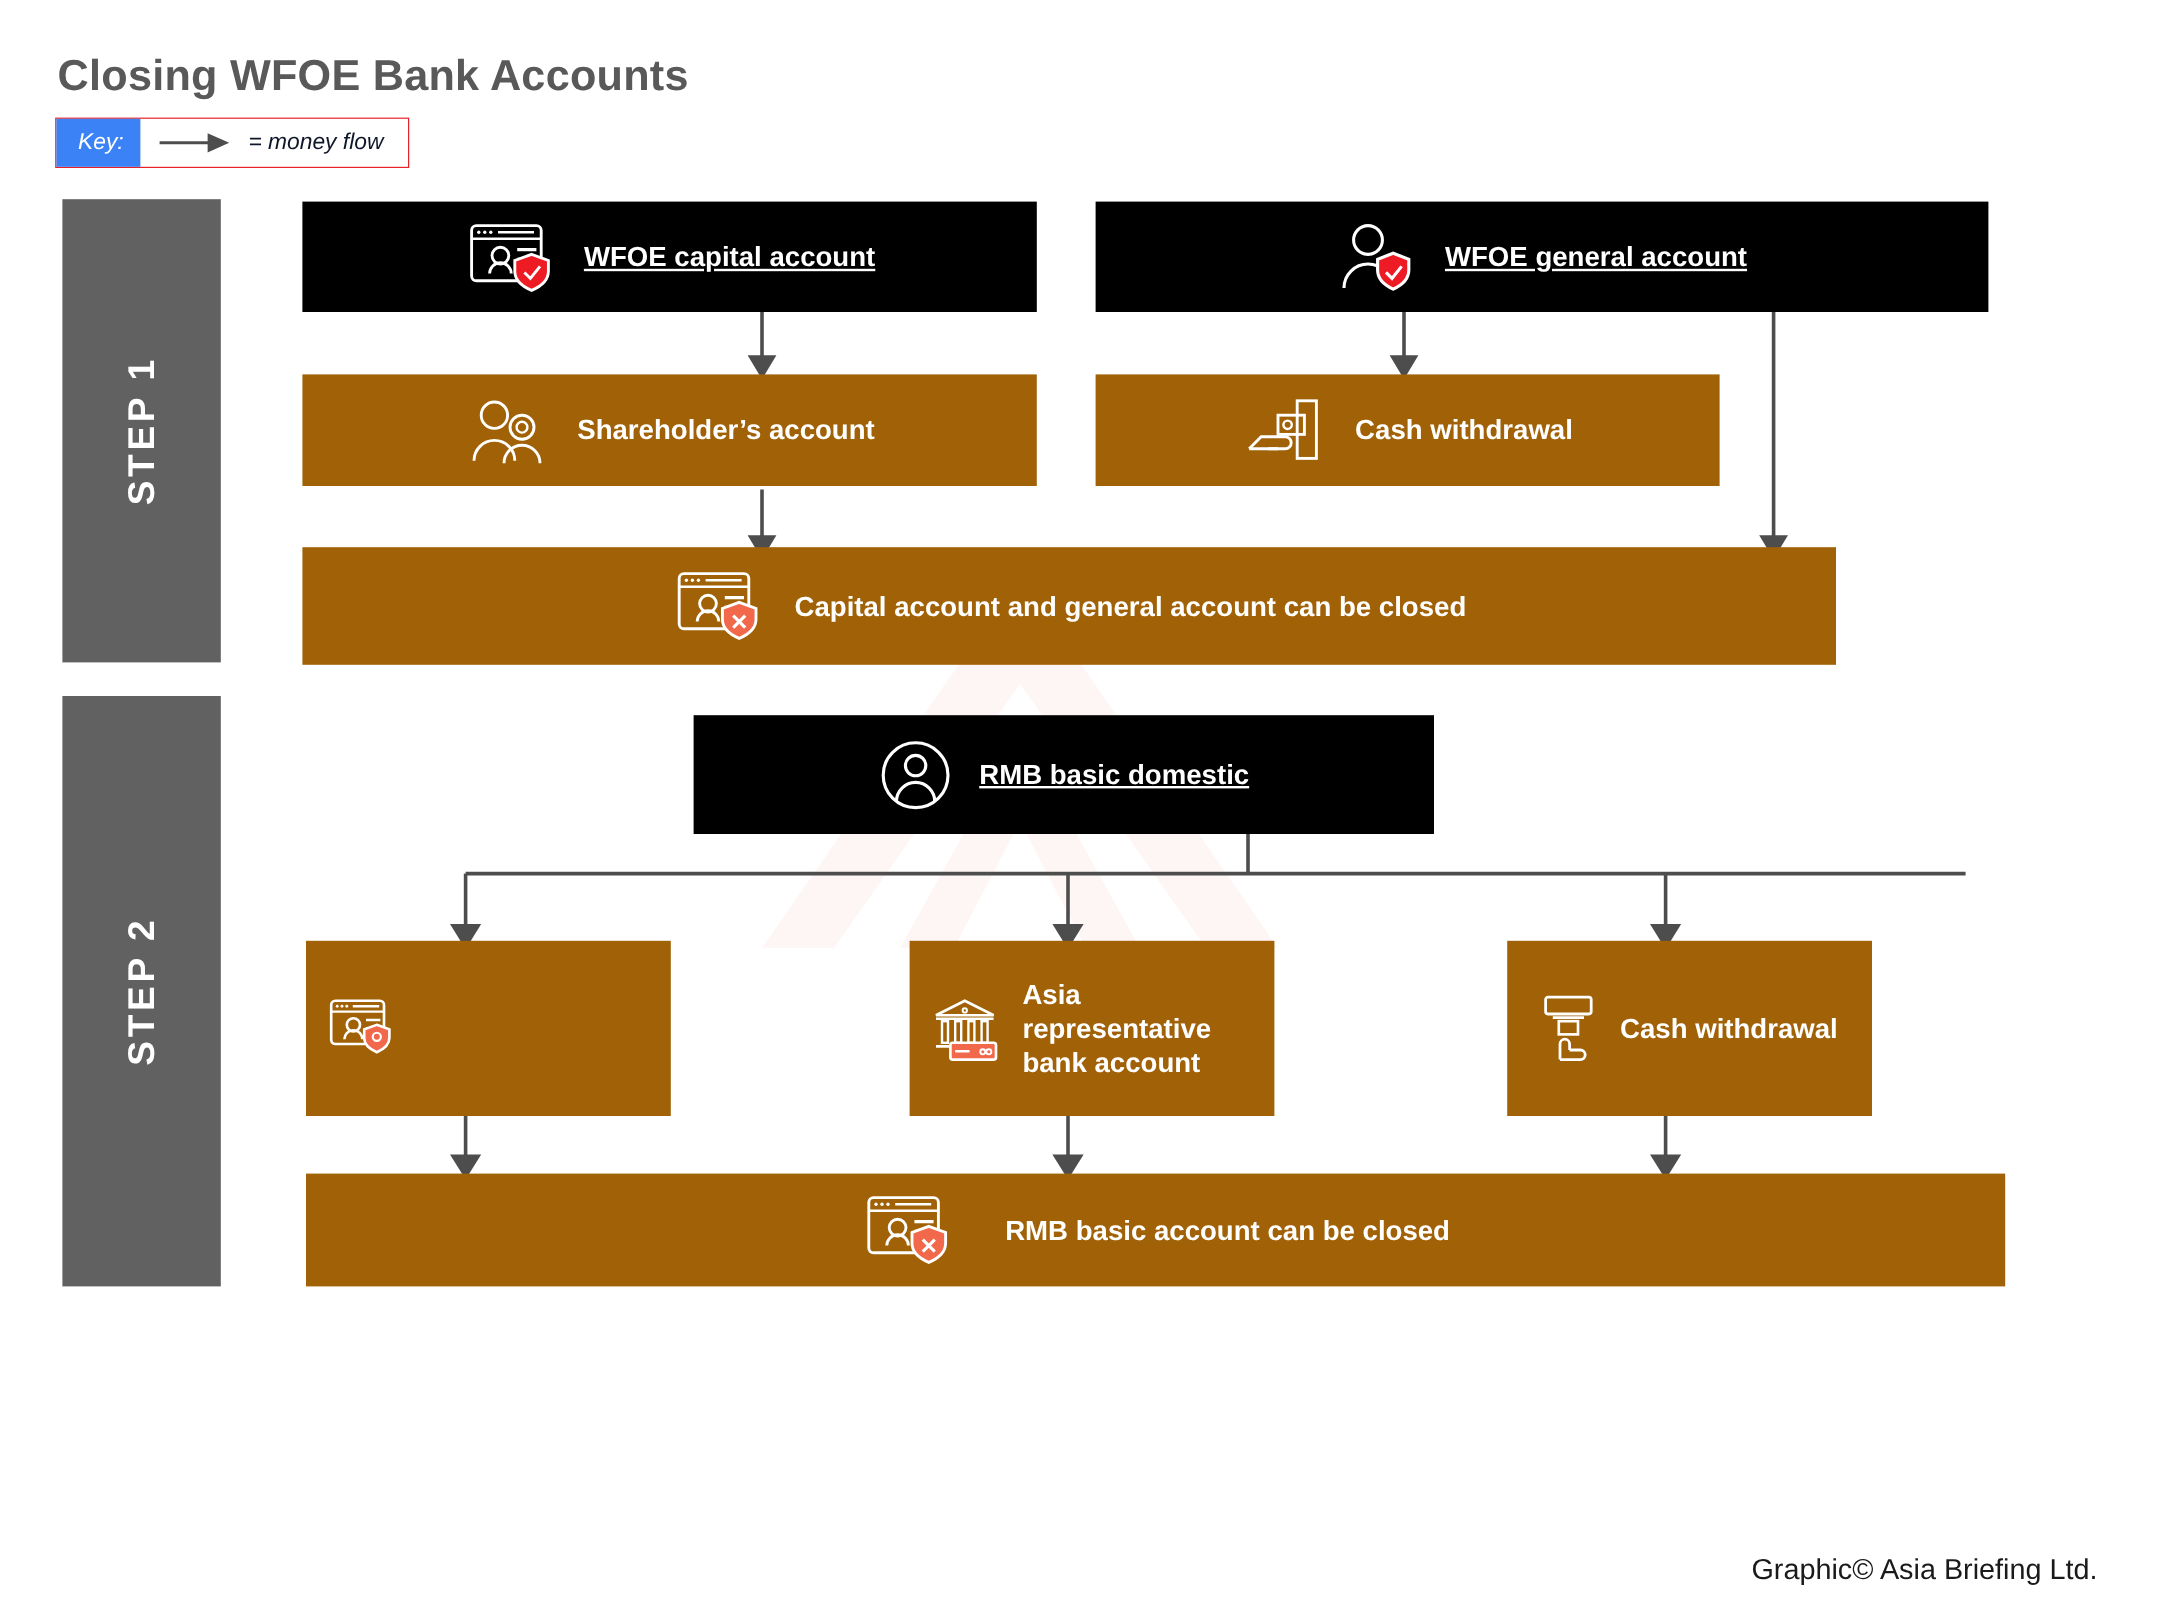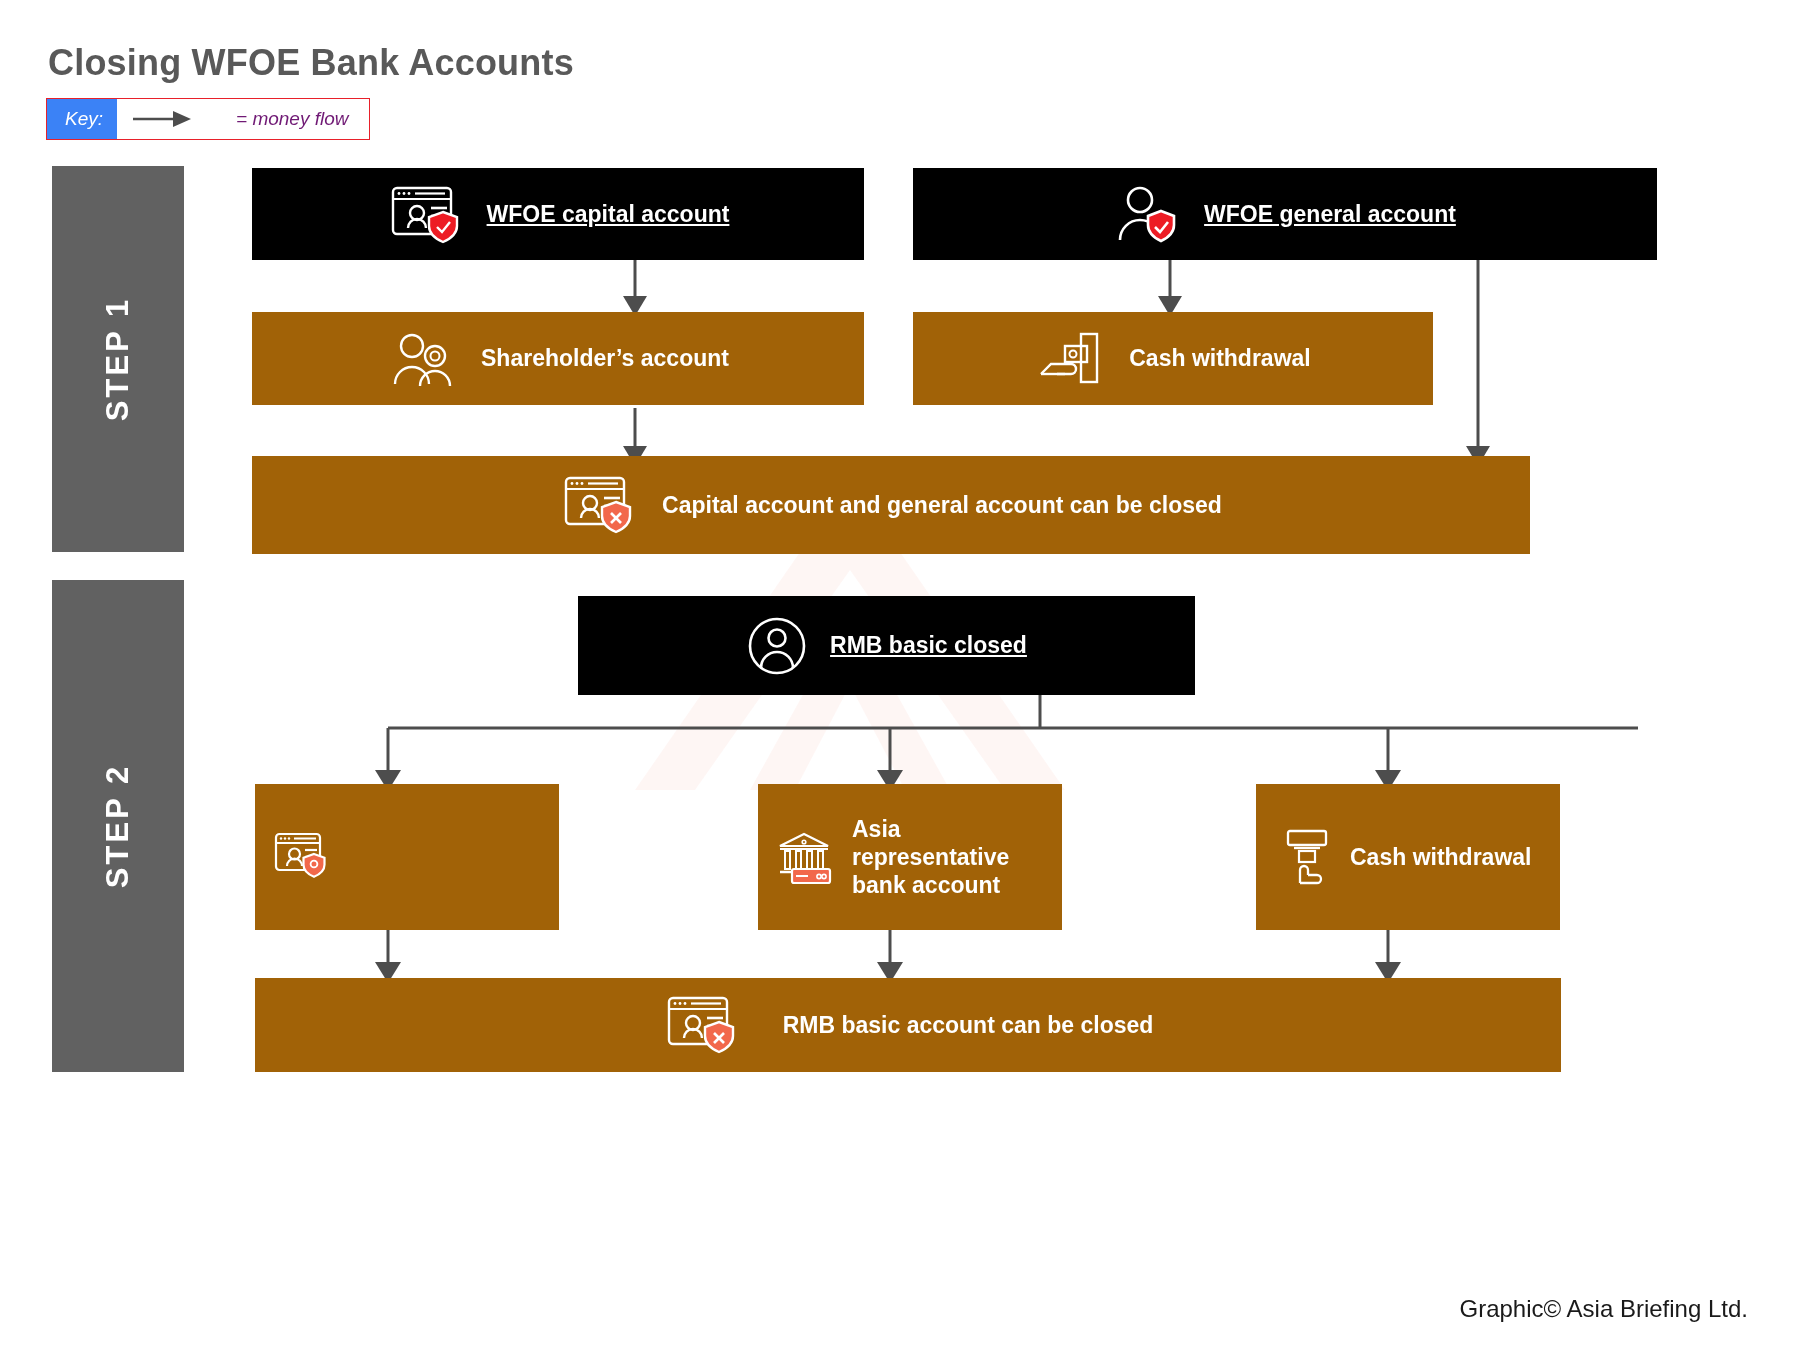--- a/index.html
+++ b/index.html
@@ -50,22 +50,21 @@
   }
   .key-arrow {
     display: flex; align-items: center; justify-content: center;
     padding: 0 14px;
   }
   .key-text {
     display: flex; align-items: center;
     padding-right: 20px;
     font-style: italic;
     font-size: 19px;
-    color: #701a75;
-    margin-left: 29px;
+    color: #0f172a;
   }
 
   
   .step-rail {
     position: absolute;
     width: 132px;
     background: #616161;
     display: flex;
     align-items: center;
     justify-content: center;
@@ -257,21 +256,21 @@
   </svg>
 
   <div class="box red center-row" style="left:578px; top:596px; width:617px; height:99px;">
     <span class="ic">
       <svg width="62" height="62" viewBox="0 0 62 62" aria-hidden="true">
         <circle cx="31" cy="31" r="27" fill="none" stroke="#fff" stroke-width="2.6"></circle>
         <circle cx="31" cy="23" r="8.5" fill="none" stroke="#fff" stroke-width="2.6"></circle>
         <path d="M15 53 a16 16 0 0 1 32 0" fill="none" stroke="#fff" stroke-width="2.6"></path>
       </svg>
     </span>
-    <span class="lbl">RMB basic closed</span>
+    <span class="lbl">RMB basic domestic</span>
   </div>
 
   <div class="box coral" style="left:255px; top:784px; width:304px; height:146px; gap:14px; padding-left:18px;">
     <span class="ic">
       <svg width="62" height="52" viewBox="0 0 62 52" aria-hidden="true">
         <rect x="3" y="3" width="44" height="36" rx="3.5" fill="none" stroke="#fff" stroke-width="2.2"></rect>
         <line x1="3" y1="12" x2="47" y2="12" stroke="#fff" stroke-width="2"></line>
         <circle cx="8" cy="7.5" r="1.2" fill="#fff"></circle>
           <circle cx="12" cy="7.5" r="1.2" fill="#fff"></circle>
           <circle cx="16" cy="7.5" r="1.2" fill="#fff"></circle>
@@ -312,21 +311,21 @@
         <rect x="10" y="3" width="38" height="14" rx="2" fill="none" stroke="#fff" stroke-width="2.3"></rect>
         <line x1="16" y1="20" x2="42" y2="20" stroke="#fff" stroke-width="2.3"></line>
         <rect x="21" y="23" width="16" height="11" fill="none" stroke="#fff" stroke-width="2.2"></rect>
         <path d="M22 55 v-13 a4 4 0 0 1 8 0 v5" fill="none" stroke="#fff" stroke-width="2.3"></path>
         <path d="M30 47 h9 a4 4 0 0 1 0 8 h-17" fill="none" stroke="#fff" stroke-width="2.3"></path>
       </svg>
     </span>
     <span class="lbl">Cash withdrawal</span>
   </div>
 
-  <div class="box coral center-row" style="left:255px; top:978px; width:1306px; height:94px;gap:40px;">
+  <div class="box coral center-row" style="left:255px; top:978px; width:1416px; height:94px;gap:40px;">
     <span class="ic">
       <svg width="80" height="62" viewBox="0 0 80 62" aria-hidden="true">
         <rect x="6" y="4" width="58" height="46" rx="4" fill="none" stroke="#fff" stroke-width="2.4"></rect>
         <line x1="6" y1="15" x2="64" y2="15" stroke="#fff" stroke-width="2.2"></line>
         <circle cx="12" cy="9.5" r="1.4" fill="#fff"></circle>
           <circle cx="17" cy="9.5" r="1.4" fill="#fff"></circle>
           <circle cx="22" cy="9.5" r="1.4" fill="#fff"></circle>
         <line x1="28" y1="9.5" x2="58" y2="9.5" stroke="#fff" stroke-width="2.2"></line>
         <path d="M21 44 a9 9 0 0 1 18 0" fill="none" stroke="#fff" stroke-width="2.4"></path>
         <circle cx="30" cy="29" r="7" fill="none" stroke="#fff" stroke-width="2.4"></circle>

